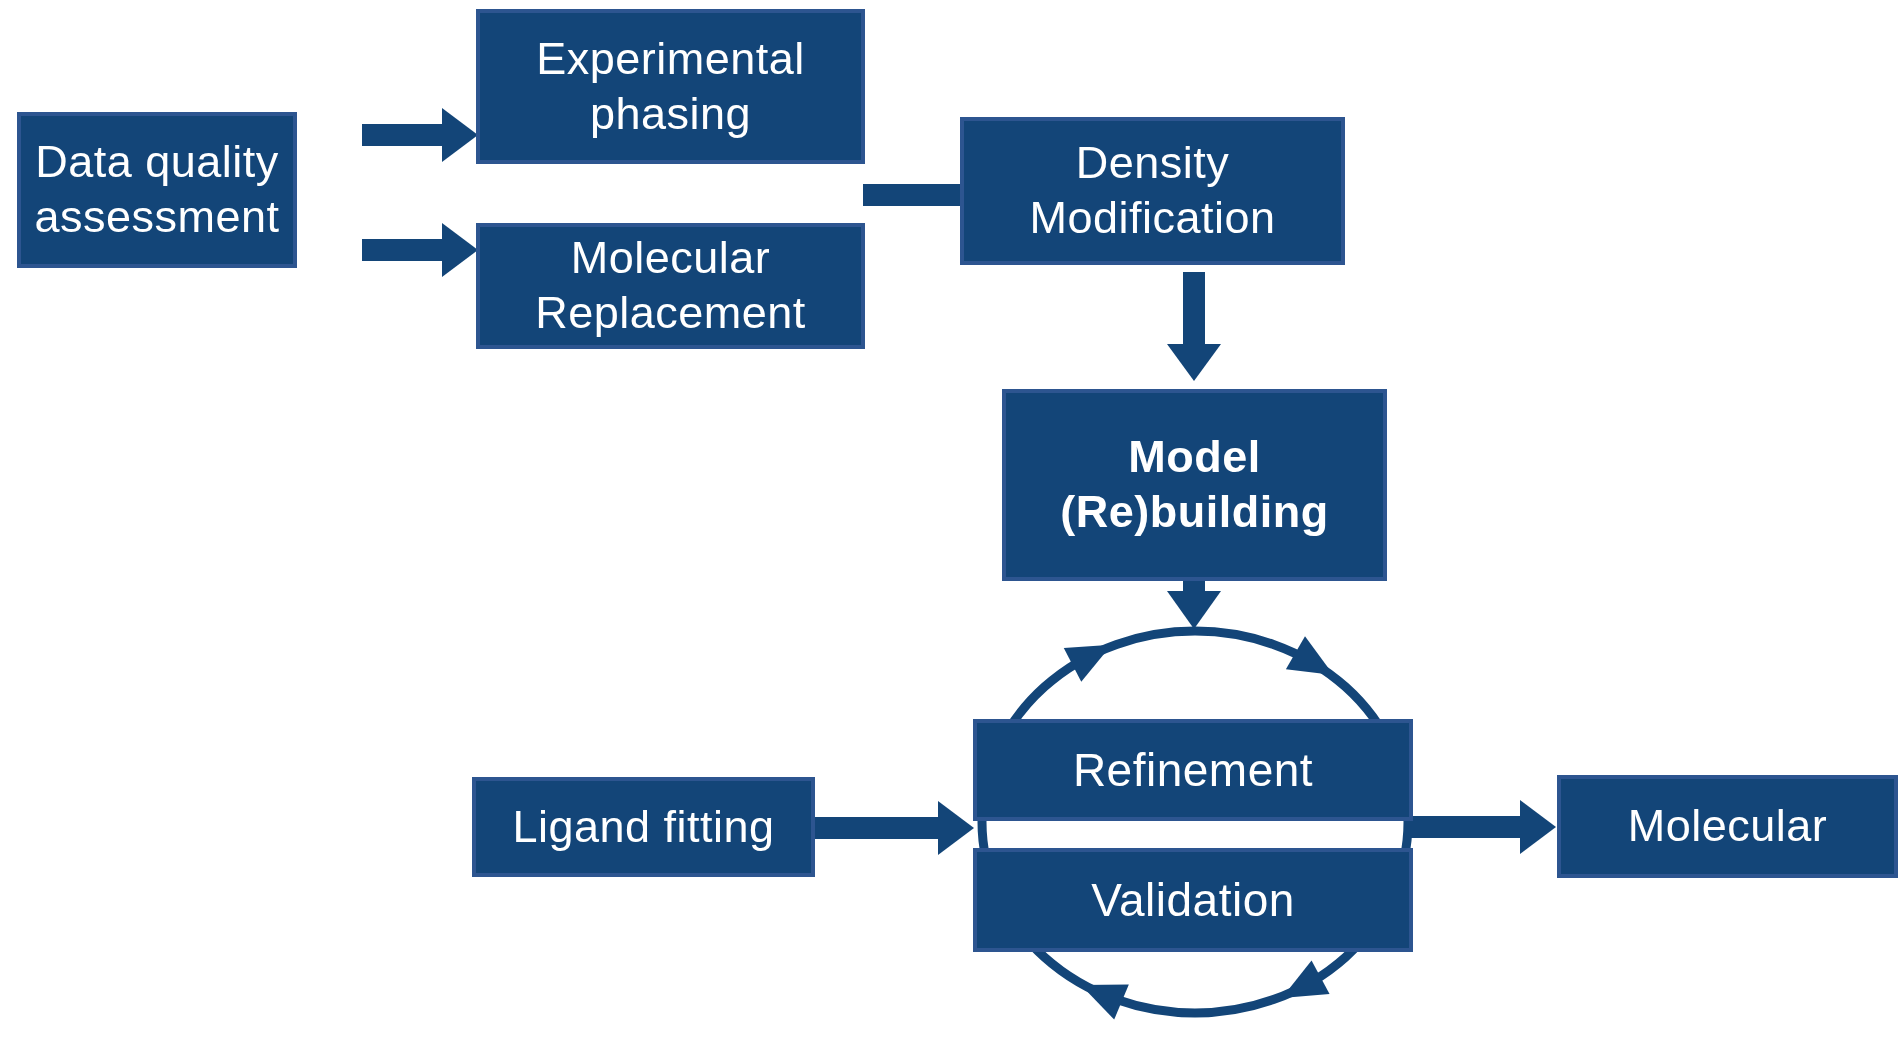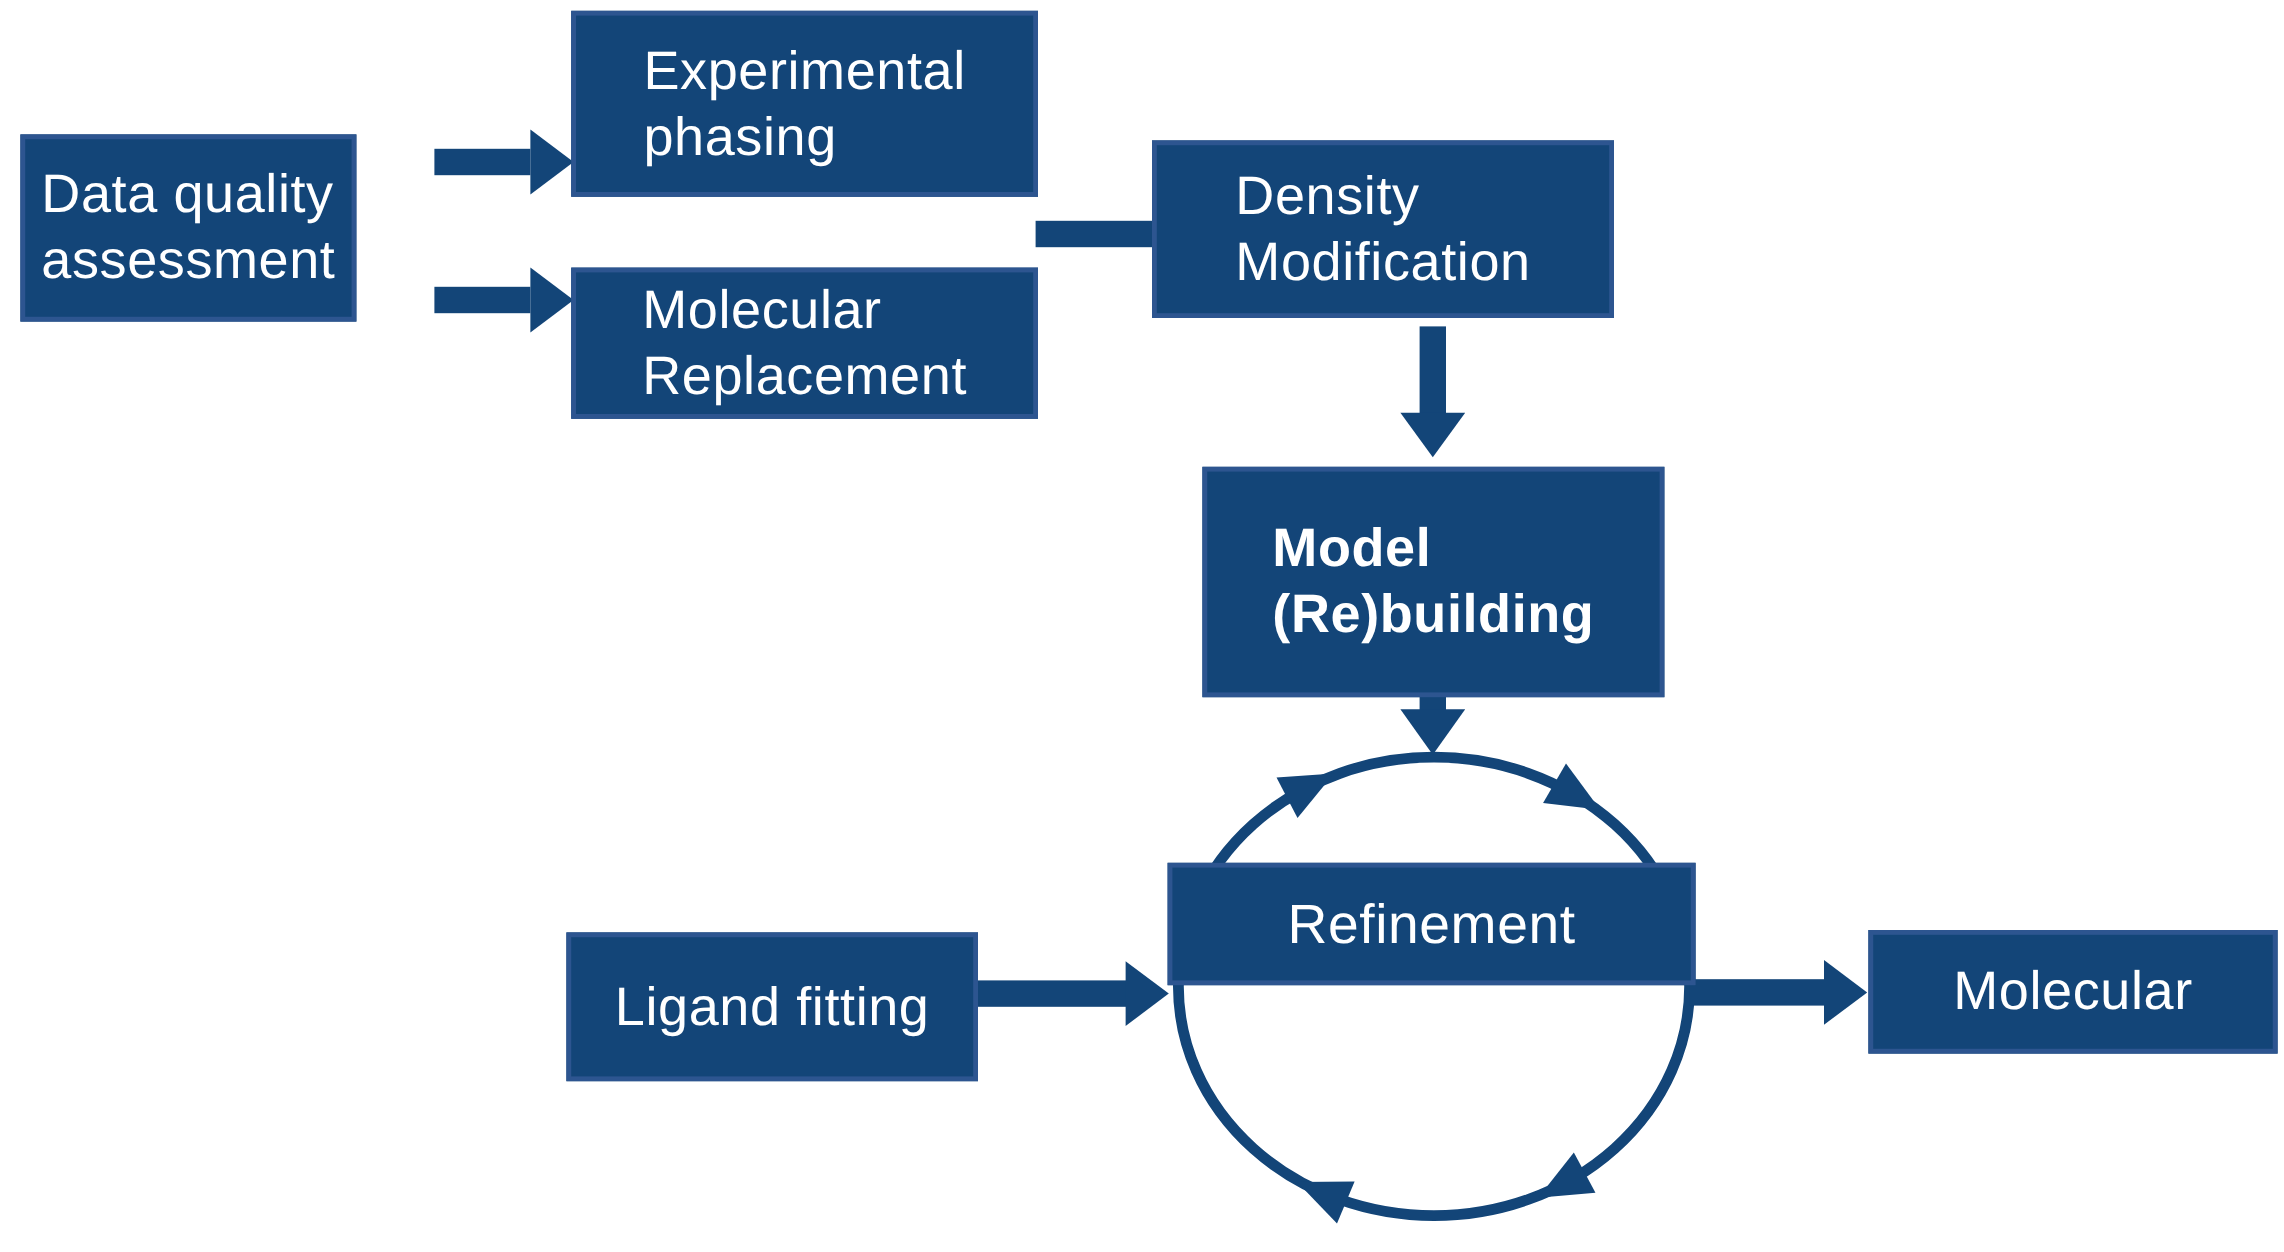--- a/index.html
+++ b/index.html
@@ -20,34 +20,34 @@
   #arrow-layer{position:absolute;left:0;top:0;z-index:1;}
   #arrow-layer .arrow-shape{fill:var(--arrow);}
   #arrow-layer .cycle-ring{fill:none;stroke:var(--arrow);stroke-width:9;}
   .node{
     position:absolute;z-index:2;
     box-sizing:border-box;
     background:var(--box-fill);
     border:4px solid var(--box-border);
     color:var(--text);
     display:flex;align-items:center;justify-content:center;
-    text-align:left;
+    text-align:center;
     white-space:pre-line;
     font-size:45px;line-height:1.22;
     letter-spacing:0.5px;
   }
   
   #n-dqa{left:17px;  top:112px; width:280px; height:156px;}
   #n-exp{left:476px; top:9px;   width:389px; height:155px;}
   #n-mol{left:476px; top:223px; width:389px; height:126px;}
   #n-den{left:960px;top:117px; width:385px; height:148px;}
   #n-mod{left:1002px;top:389px; width:385px; height:192px;font-weight:bold;}
   #n-ref{left:973px; top:695px; width:440px; height:102px; font-size:46px;margin-top:24px;}
   #n-val{left:973px; top:848px; width:440px; height:104px; font-size:46px;}
-  #n-lig{left:472px; top:777px; width:343px; height:124px;}
+  #n-lig{left:472px; top:777px; width:343px; height:100px;}
   #n-dep{left:1557px;top:775px; width:341px; height:103px;}
 </style>
 </head>
 <body>
 
 <div id="canvas">
 
   <svg id="arrow-layer" width="1903" height="1043" viewBox="0 0 1903 1043">
 
     <ellipse class="cycle-ring" cx="1195" cy="822" rx="213" ry="191"></ellipse>
@@ -110,18 +110,19 @@
 Replacement</div>
 
   <div class="node" id="n-den">Density
 Modification</div>
 
   <div class="node" id="n-mod">Model
 (Re)building</div>
 
   <div class="node" id="n-ref">Refinement</div>
 
+  <div class="node" id="n-val">Validation</div>
 
   <div class="node" id="n-lig">Ligand fitting</div>
 
   <div class="node" id="n-dep">Molecular</div>
 
 </div>
 
 </body></html>

